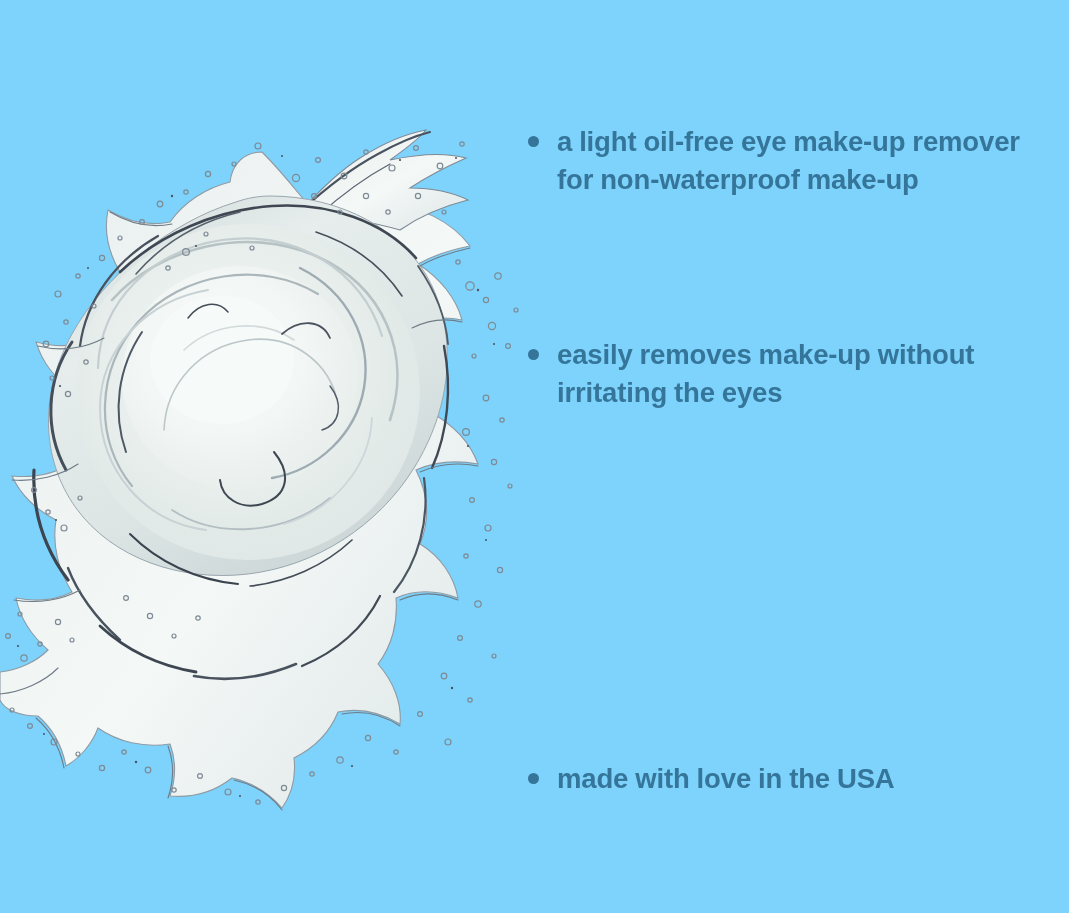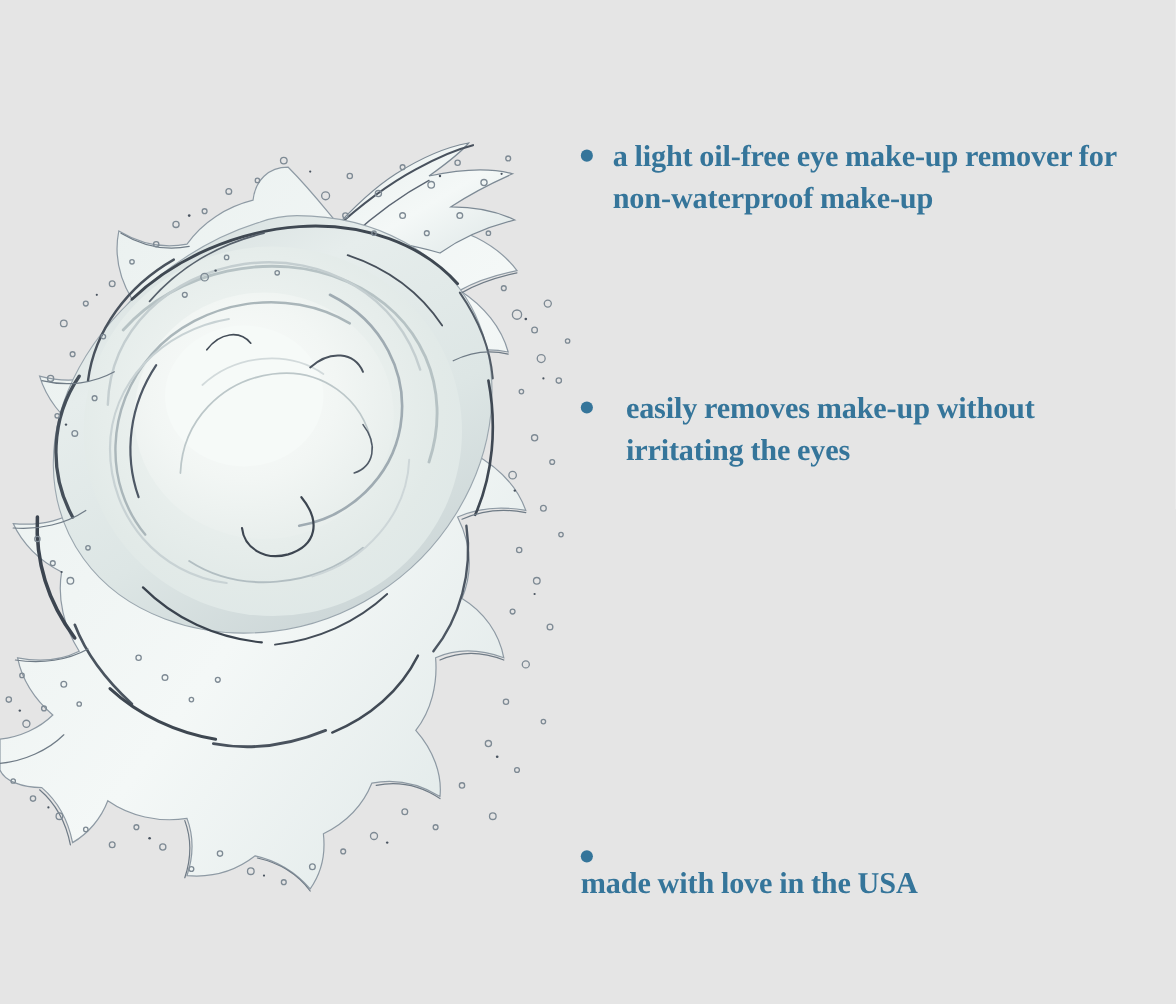--- a/index.html
+++ b/index.html
@@ -12,22 +12,21 @@
     width: 1069px;
     height: 913px;
     position: relative;
     overflow: hidden;
     font-family: "Liberation Sans", sans-serif;
   }
 
   #page-root {
     position: absolute;
     inset: 0;
-    background: #e5e5e5;
-    font-family: Liberation Serif, serif;
+    background: #7dd3fc;
   }
 
   
   .splash-panel {
     position: absolute;
     left: 0;
     top: 0;
     width: 535px;
     height: 913px;
   }
@@ -67,23 +66,23 @@
     flex: 1 1 auto;
     color: #35759a;
     font-size: 27.5px;
     font-weight: bold;
     line-height: 38px;
     letter-spacing: -0.15px;
     word-spacing: -0.5px;
   }
 
   .item-0 { top: 123px; }
-  .item-1 { top: 352px; gap: 12px; }
+  .item-1 { top: 336px; }
   .item-2 { top: 533px; }
-  .item-3 { top: 760px; flex-direction: column; }
+  .item-3 { top: 760px; }
 
   .item-2 .benefit-text { width: 470px; }
 </style>
 </head>
 <body>
 
 <div id="page-root">
 
   <div class="splash-panel">
     <svg class="splash-svg" viewBox="0 0 535 913" aria-hidden="true">

